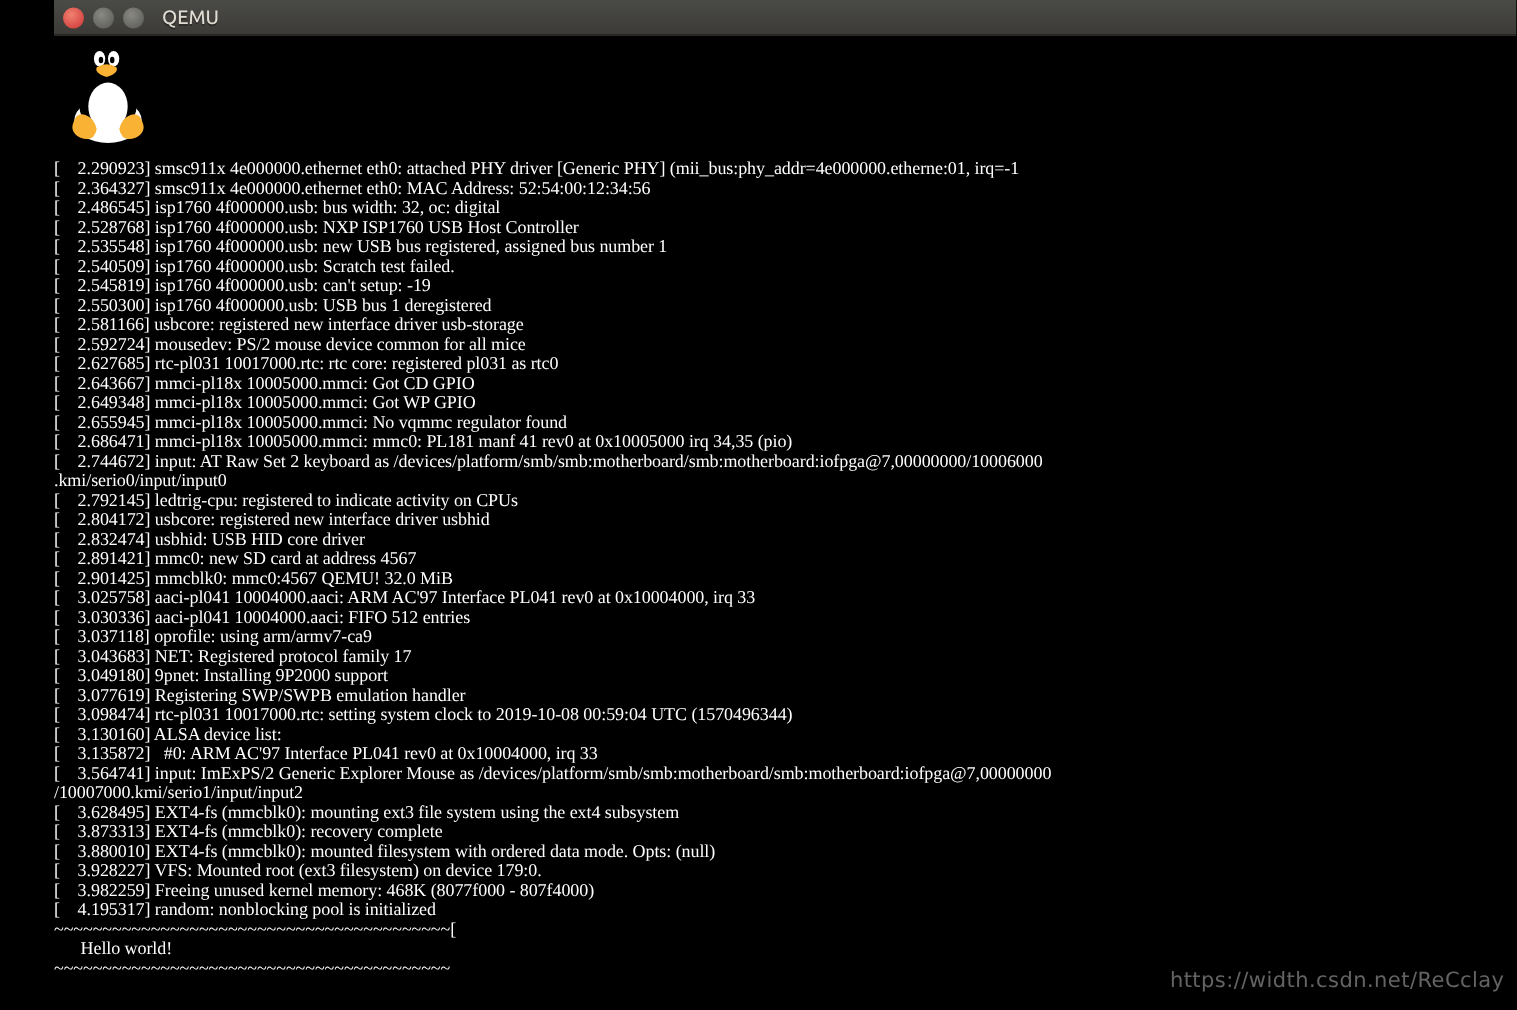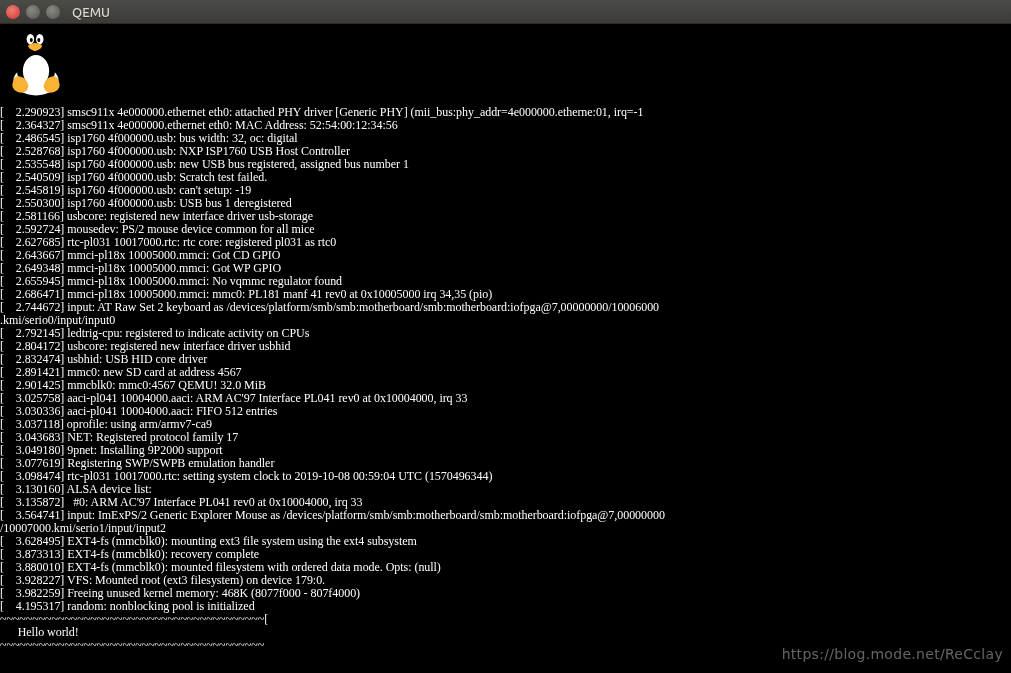--- a/index.html
+++ b/index.html
@@ -3,21 +3,21 @@
 <meta charset="utf-8">
 <style>
   * { margin: 0; padding: 0; box-sizing: border-box; }
   body {
     width: 1011px; height: 673px;
     background: #000;
     font-family: "DejaVu Sans Mono","Liberation Mono",monospace;
     overflow: hidden;
     position: relative;
   }
-  .window { width: 100%; height: 100%; display: flex; flex-direction: column; }
+  .window { width: 100%; height: 100%; display: flex; flex-direction: column; padding-left: 36px; }
   .titlebar {
     height: 24px;
     background: linear-gradient(#4a4a46,#3c3b37);
     display: flex; align-items: center;
     padding: 0 6px;
     gap: 6px;
     color: #dfdbd2;
     font-family: "Ubuntu","DejaVu Sans",sans-serif;
     font-size: 13px;
     font-weight: 500;
@@ -86,15 +86,15 @@
       <ellipse cx="36" cy="14" rx="4" ry="5.5" fill="#fff"></ellipse>
       <ellipse cx="27" cy="15" rx="1.6" ry="2.3" fill="#000"></ellipse>
       <ellipse cx="35" cy="15" rx="1.6" ry="2.3" fill="#000"></ellipse>
       <path d="M24 20 Q31 16 38 20 Q40 24 31 27 Q22 24 24 20 Z" fill="#f9b233"></path>
       <path d="M8 58 Q4 66 12 70 Q22 74 24 64 Q22 56 16 54 Q10 52 8 58 Z" fill="#f9b233"></path>
       <path d="M56 58 Q60 66 52 70 Q42 74 40 64 Q42 56 48 54 Q54 52 56 58 Z" fill="#f9b233"></path>
     </svg>
 
     <div class="log" id="log"><div class="row">[    2.290923] smsc911x 4e000000.ethernet eth0: attached PHY driver [Generic PHY] (mii_bus:phy_addr=4e000000.etherne:01, irq=-1</div><div class="row">[    2.364327] smsc911x 4e000000.ethernet eth0: MAC Address: 52:54:00:12:34:56</div><div class="row">[    2.486545] isp1760 4f000000.usb: bus width: 32, oc: digital</div><div class="row">[    2.528768] isp1760 4f000000.usb: NXP ISP1760 USB Host Controller</div><div class="row">[    2.535548] isp1760 4f000000.usb: new USB bus registered, assigned bus number 1</div><div class="row">[    2.540509] isp1760 4f000000.usb: Scratch test failed.</div><div class="row">[    2.545819] isp1760 4f000000.usb: can't setup: -19</div><div class="row">[    2.550300] isp1760 4f000000.usb: USB bus 1 deregistered</div><div class="row">[    2.581166] usbcore: registered new interface driver usb-storage</div><div class="row">[    2.592724] mousedev: PS/2 mouse device common for all mice</div><div class="row">[    2.627685] rtc-pl031 10017000.rtc: rtc core: registered pl031 as rtc0</div><div class="row">[    2.643667] mmci-pl18x 10005000.mmci: Got CD GPIO</div><div class="row">[    2.649348] mmci-pl18x 10005000.mmci: Got WP GPIO</div><div class="row">[    2.655945] mmci-pl18x 10005000.mmci: No vqmmc regulator found</div><div class="row">[    2.686471] mmci-pl18x 10005000.mmci: mmc0: PL181 manf 41 rev0 at 0x10005000 irq 34,35 (pio)</div><div class="row">[    2.744672] input: AT Raw Set 2 keyboard as /devices/platform/smb/smb:motherboard/smb:motherboard:iofpga@7,00000000/10006000</div><div class="row">.kmi/serio0/input/input0</div><div class="row">[    2.792145] ledtrig-cpu: registered to indicate activity on CPUs</div><div class="row">[    2.804172] usbcore: registered new interface driver usbhid</div><div class="row">[    2.832474] usbhid: USB HID core driver</div><div class="row">[    2.891421] mmc0: new SD card at address 4567</div><div class="row">[    2.901425] mmcblk0: mmc0:4567 QEMU! 32.0 MiB</div><div class="row">[    3.025758] aaci-pl041 10004000.aaci: ARM AC'97 Interface PL041 rev0 at 0x10004000, irq 33</div><div class="row">[    3.030336] aaci-pl041 10004000.aaci: FIFO 512 entries</div><div class="row">[    3.037118] oprofile: using arm/armv7-ca9</div><div class="row">[    3.043683] NET: Registered protocol family 17</div><div class="row">[    3.049180] 9pnet: Installing 9P2000 support</div><div class="row">[    3.077619] Registering SWP/SWPB emulation handler</div><div class="row">[    3.098474] rtc-pl031 10017000.rtc: setting system clock to 2019-10-08 00:59:04 UTC (1570496344)</div><div class="row">[    3.130160] ALSA device list:</div><div class="row">[    3.135872]   #0: ARM AC'97 Interface PL041 rev0 at 0x10004000, irq 33</div><div class="row">[    3.564741] input: ImExPS/2 Generic Explorer Mouse as /devices/platform/smb/smb:motherboard/smb:motherboard:iofpga@7,00000000</div><div class="row">/10007000.kmi/serio1/input/input2</div><div class="row">[    3.628495] EXT4-fs (mmcblk0): mounting ext3 file system using the ext4 subsystem</div><div class="row">[    3.873313] EXT4-fs (mmcblk0): recovery complete</div><div class="row">[    3.880010] EXT4-fs (mmcblk0): mounted filesystem with ordered data mode. Opts: (null)</div><div class="row">[    3.928227] VFS: Mounted root (ext3 filesystem) on device 179:0.</div><div class="row">[    3.982259] Freeing unused kernel memory: 468K (8077f000 - 807f4000)</div><div class="row">[    4.195317] random: nonblocking pool is initialized</div><div class="row">~~~~~~~~~~~~~~~~~~~~~~~~~~~~~~~~~~~~~~~~~[</div><div class="row">      Hello world!</div><div class="row">~~~~~~~~~~~~~~~~~~~~~~~~~~~~~~~~~~~~~~~~~</div></div>
 
-    <div class="watermark">https://blog.mode.net/ReCclay</div>
+    <div class="watermark">https://width.csdn.net/ReCclay</div>
   </div>
 </div>
 
 </body></html>

